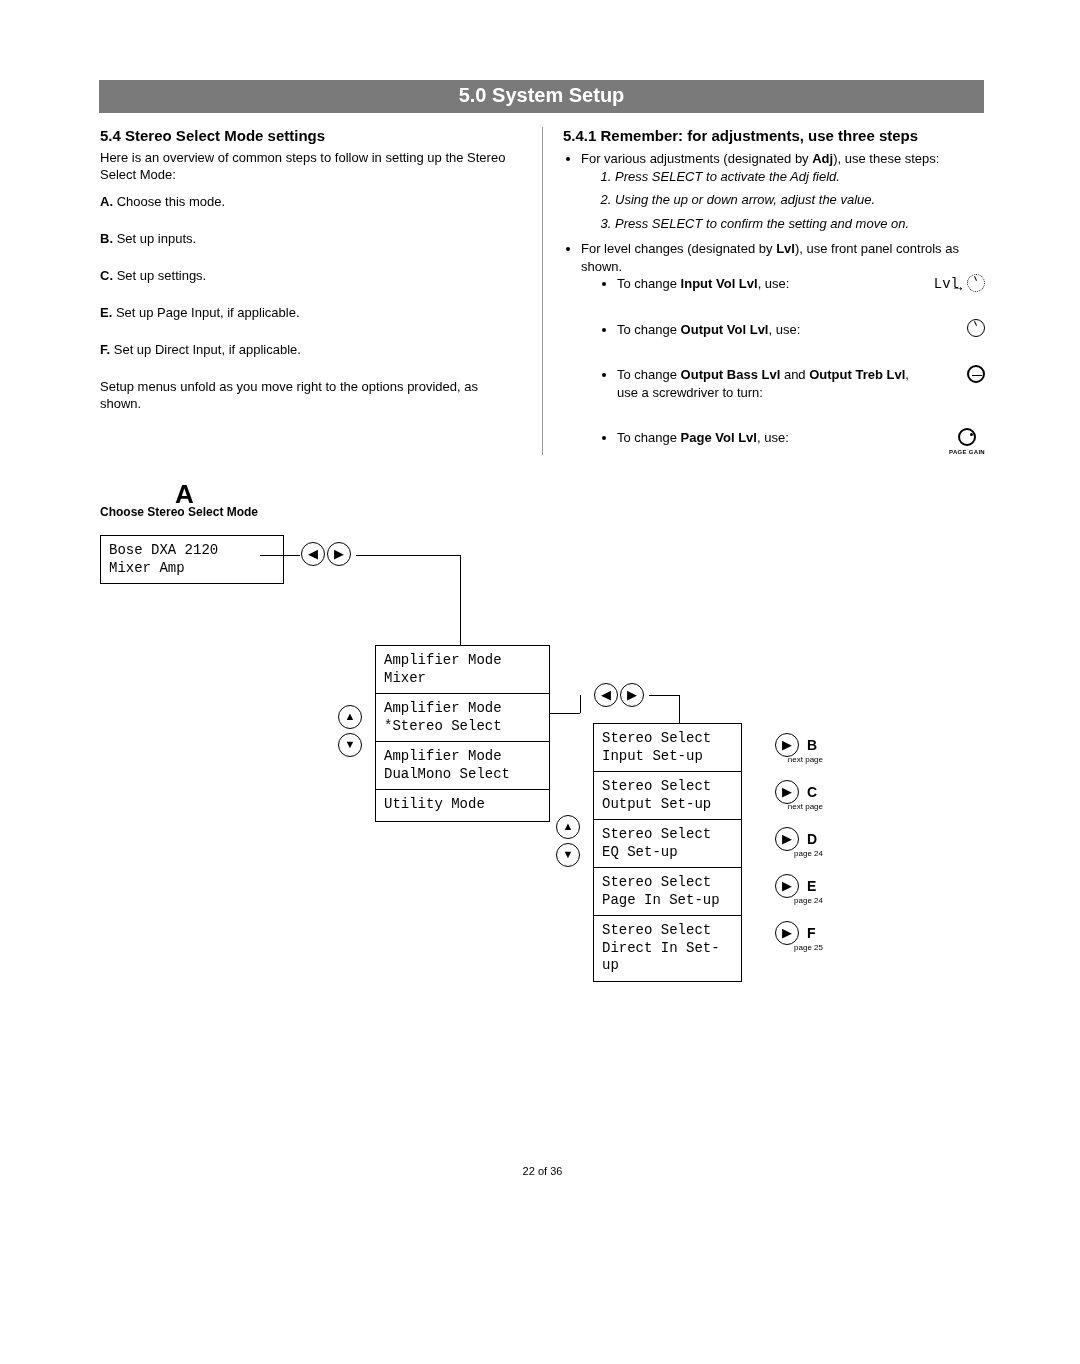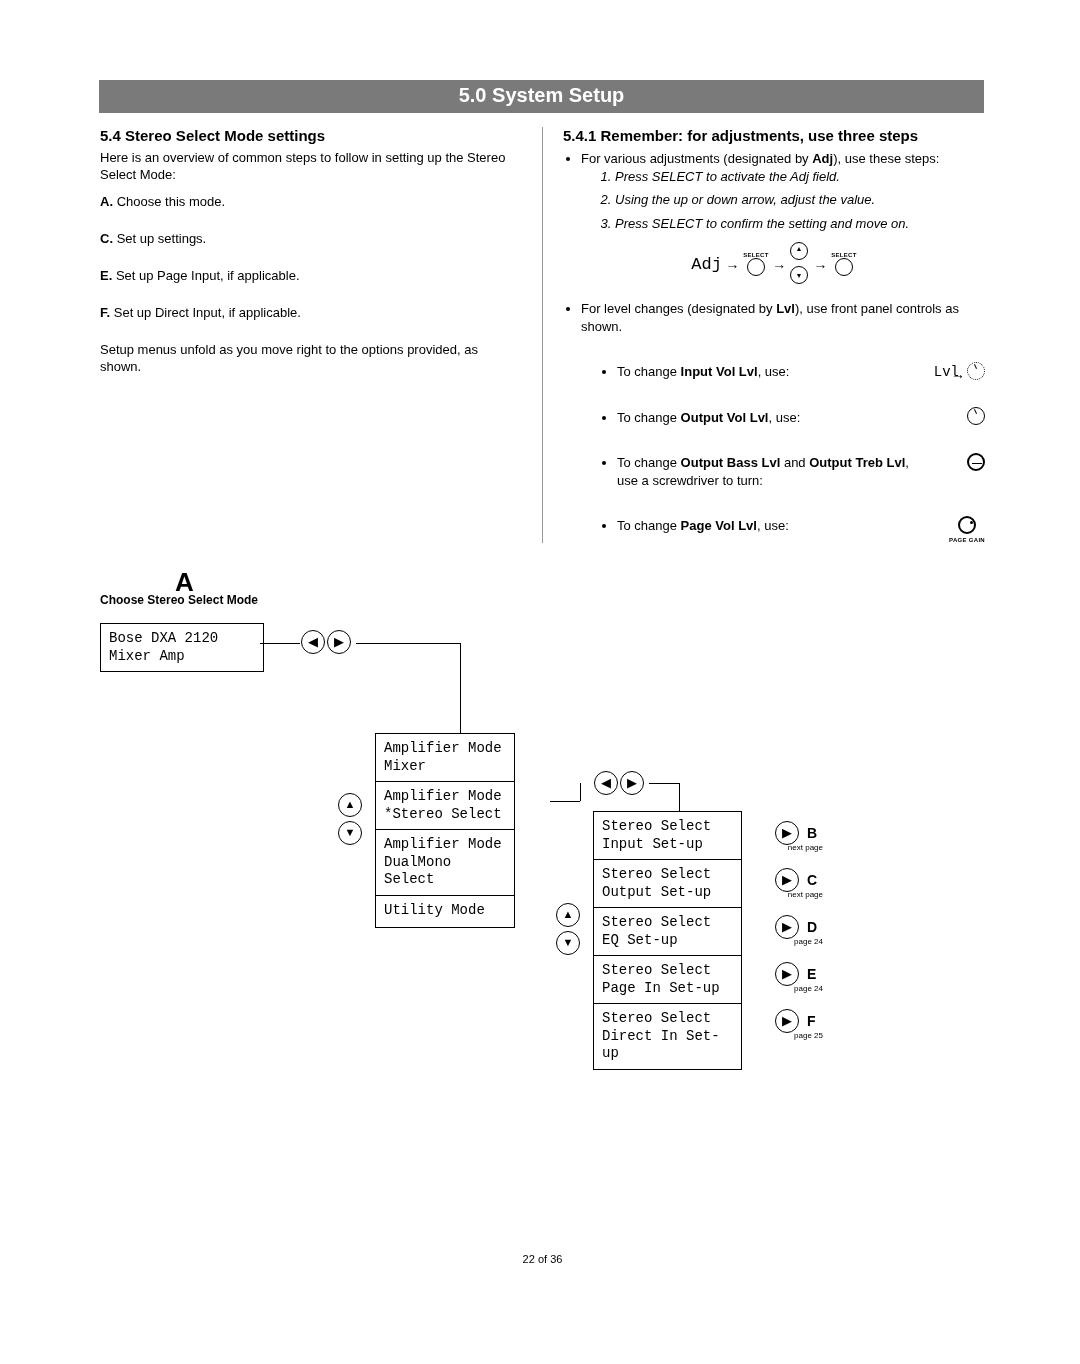--- a/index.html
+++ b/index.html
@@ -21,40 +21,40 @@
   .adj-diagram { text-align: center; margin: 10px 0 14px; }
   .adj-diagram .lbl { font-family: "Courier New", monospace; font-size: 17px; vertical-align: middle; }
   .sel-tiny { font-size: 6px; font-weight: bold; letter-spacing: 0.3px; display: block; text-align: center; line-height: 1; }
   .knob { display: inline-block; width: 18px; height: 18px; border: 1px solid #000; border-radius: 50%; vertical-align: middle; position: relative; }
   .knob-arrow-up::after { content: "▲"; font-size: 7px; position: absolute; top: 2px; left: 50%; transform: translateX(-50%); }
   .knob-arrow-dn::after { content: "▼"; font-size: 7px; position: absolute; top: 5px; left: 50%; transform: translateX(-50%); }
   .knob-mark::after { content: ""; position: absolute; width: 1px; height: 5px; background: #000; top: 1px; left: 7px; transform: rotate(-25deg); }
   .knob-slot::after { content: ""; position: absolute; width: 10px; height: 1px; background: #000; top: 8px; left: 3px; }
   .knob-dot::after { content: ""; position: absolute; width: 3px; height: 3px; background: #000; border-radius:50%; top: 3px; left: 10px; }
   .arrow { font-size: 14px; vertical-align: middle; }
-  .lvl-list { list-style: disc; padding-left: 36px; margin-top: 28px; }
+  .lvl-list { list-style: disc; padding-left: 36px; }
   .lvl-list li { margin-bottom: 28px; position: relative; padding-right: 70px; line-height: 1.35; }
   .lvl-icon { position: absolute; right: 0; top: -2px; text-align: center; }
   .lvl-icon .cap { font-size: 6px; font-weight: bold; display: block; margin-top: 2px; letter-spacing: 0.3px; }
   .lvl-pre { font-family: "Courier New", monospace; font-size: 14px; position: absolute; right: 26px; top: 0; }
   .mono { font-family: "Courier New", monospace; font-size: 14px; line-height: 1.25; }
   .lcd { border: 1px solid #000; padding: 6px 8px; background: #fff; display: inline-block; }
   .flow { margin-top: 30px; position: relative; height: 480px; }
   .letter-A { font-size: 26px; font-weight: bold; font-family: Arial; position: absolute; top: -6px; left: 75px; }
   .flow-title { font-weight: bold; font-size: 12px; position: absolute; top: 20px; left: 0; }
-  .box1 { position: absolute; top: 50px; left: 0; width: 164px; }
+  .box1 { position: absolute; top: 50px; left: 0; width: 184px; }
   .arrlr { display: inline-block; width: 24px; height: 24px; border: 1px solid #000; border-radius: 50%; text-align: center; line-height: 21px; font-size: 13px; }
   .arrlr.flt { margin: 0 1px; }
   .updn { display: inline-block; width: 24px; height: 24px; border: 1px solid #000; border-radius: 50%; text-align: center; line-height: 21px; font-size: 11px; }
   .navpair { position: absolute; }
   .conn-h { position: absolute; border-top: 1px solid #000; }
   .conn-v { position: absolute; border-left: 1px solid #000; }
   .confirm-note { position: absolute; top: 102px; left: 380px; font-size: 12px; line-height: 1.35; }
   .modecol { position: absolute; left: 275px; top: 160px; }
-  .modecol .lcd { width: 140px; margin-bottom: 0; display:block; }
+  .modecol .lcd { width: 175px; margin-bottom: 0; display:block; }
   .modecol .lcd + .lcd { margin-top: -1px; }
   .subcol { position: absolute; left: 493px; top: 238px; }
   .subcol .lcd { width: 149px; display:block; }
   .subcol .lcd + .lcd { margin-top: -1px; }
   .side-nav { position: absolute; }
   .goto { position: absolute; font-size: 11px; }
   .goto .letter { font-weight: bold; font-size: 14px; }
   .goto .sm { font-size: 8px; font-weight: normal; display:block; text-align:right; }
   .pagefoot { text-align: center; font-size: 11px; margin-top: 200px; }
 </style>
@@ -63,58 +63,41 @@
 <div class="page">
 
 <div class="banner">5.0 System Setup</div>
 
 <div class="twocol">
   <div class="leftcol">
     <h2>5.4 Stereo Select Mode settings</h2>
     <p class="intro">Here is an overview of common steps to follow in setting up the Stereo Select Mode:</p>
     <ul class="steplist">
       <li><b>A.</b> <span>Choose this mode.</span></li>
+      <li><b>B.</b> <span>Set up inputs.</span></li>
       <li><b>C.</b> <span>Set up settings.</span></li>
       <li><b>E.</b> <span>Set up Page Input, if applicable.</span></li>
       <li><b>F.</b> <span>Set up Direct Input, if applicable.</span></li>
     </ul>
     <p class="intro">Setup menus unfold as you move right to the options provided, as shown.</p>
   </div>
 
   <div class="rightcol">
     <h2>5.4.1 Remember: for adjustments, use three steps</h2>
     <ul class="rt-list">
       <li>
         <span>For various adjustments (designated by </span><b>Adj</b><span>), use these steps:</span>
         <ol class="num">
           <li>Press SELECT to activate the Adj field.</li>
           <li>Using the up or down arrow, adjust the value.</li>
           <li>Press SELECT to confirm the setting and move on.</li>
         </ol>
       </li>
     </ul>
 
-    <div class="adj-diagram">
-      <span class="lbl">Adj</span>
-      <span class="arrow">→</span>
-      <span style="display:inline-block; vertical-align:middle;">
-        <span class="sel-tiny">SELECT</span>
-        <span class="knob"></span>
-      </span>
-      <span class="arrow">→</span>
-      <span style="display:inline-block; vertical-align:middle; position:relative; width:20px; height:44px;">
-        <span class="knob knob-arrow-up" style="position:absolute; top:0; left:0;"></span>
-        <span class="knob knob-arrow-dn" style="position:absolute; top:24px; left:0;"></span>
-      </span>
-      <span class="arrow">→</span>
-      <span style="display:inline-block; vertical-align:middle;">
-        <span class="sel-tiny">SELECT</span>
-        <span class="knob"></span>
-      </span>
-    </div>
 
     <ul class="rt-list">
       <li>
         <span>For level changes (designated by </span><b>Lvl</b><span>), use front panel controls as shown.</span>
         <ul class="lvl-list">
           <li>
             <span>To change </span><b>Input Vol Lvl</b><span>, use:</span>
             <span class="lvl-pre">Lvl</span>
             <span class="lvl-pre" style="right:20px; top:2px; font-family:Arial;">→</span>
             <span class="lvl-icon"><span class="knob knob-mark" style="border-style:dotted;"></span></span>

